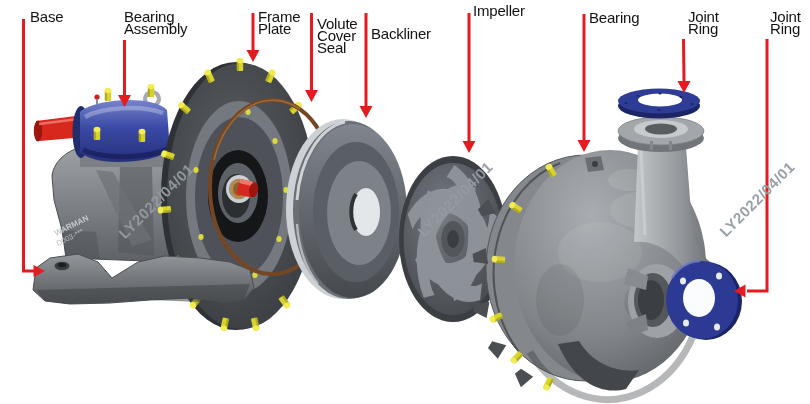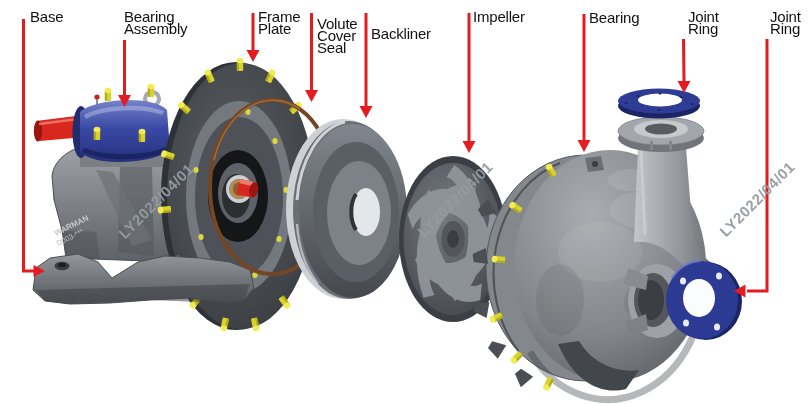--- a/index.html
+++ b/index.html
@@ -6,21 +6,21 @@
   .stage{position:relative;width:810px;height:404px;background:#fff;overflow:hidden;
          font-family:"Liberation Sans",sans-serif}
   svg.art{position:absolute;left:0;top:0;display:block}
   .lbl{position:absolute;font-weight:normal;font-size:15px;line-height:12px;color:#121212;
        white-space:pre-line;letter-spacing:-0.2px}
   #lbl-base{left:30px;top:11px}
   #lbl-bearing{left:124px;top:11px}
   #lbl-frame{left:258px;top:11px}
   #lbl-volute{left:317px;top:18px}
   #lbl-backliner{left:371px;top:28px}
-  #lbl-impeller{left:473px;top:11px}
+  #lbl-impeller{left:473px;top:5px}
   #lbl-casing{left:589px;top:12px}
   #lbl-jr1{left:688px;top:11px}
   #lbl-jr2{left:770px;top:11px}
   .wm{position:absolute;transform:translate(-50%,-50%) rotate(-45deg);
       font-weight:bold;font-size:15px;letter-spacing:.5px;color:rgba(148,155,162,.95);
       white-space:nowrap}
   #wm1{left:156px;top:201px}
   #wm2{left:455px;top:199px}
   #wm3{left:757px;top:199px}
 </style>

